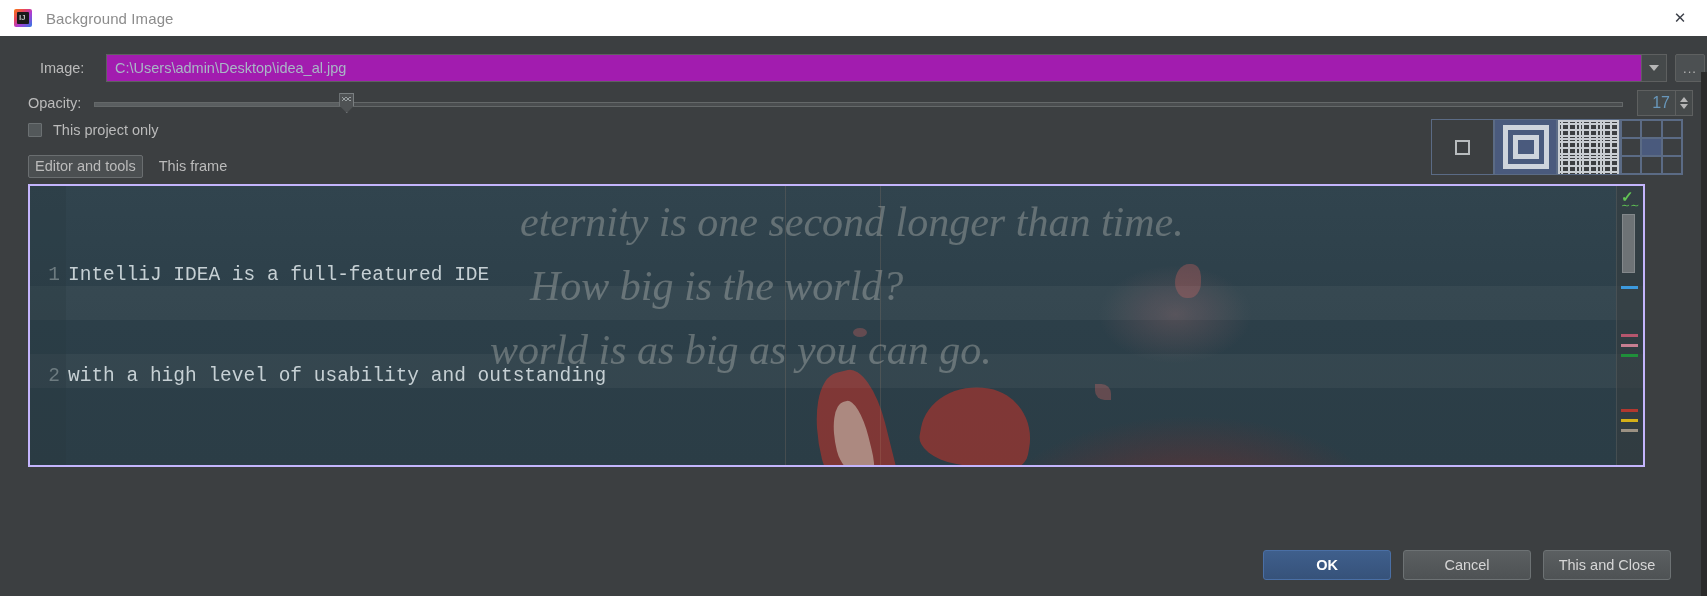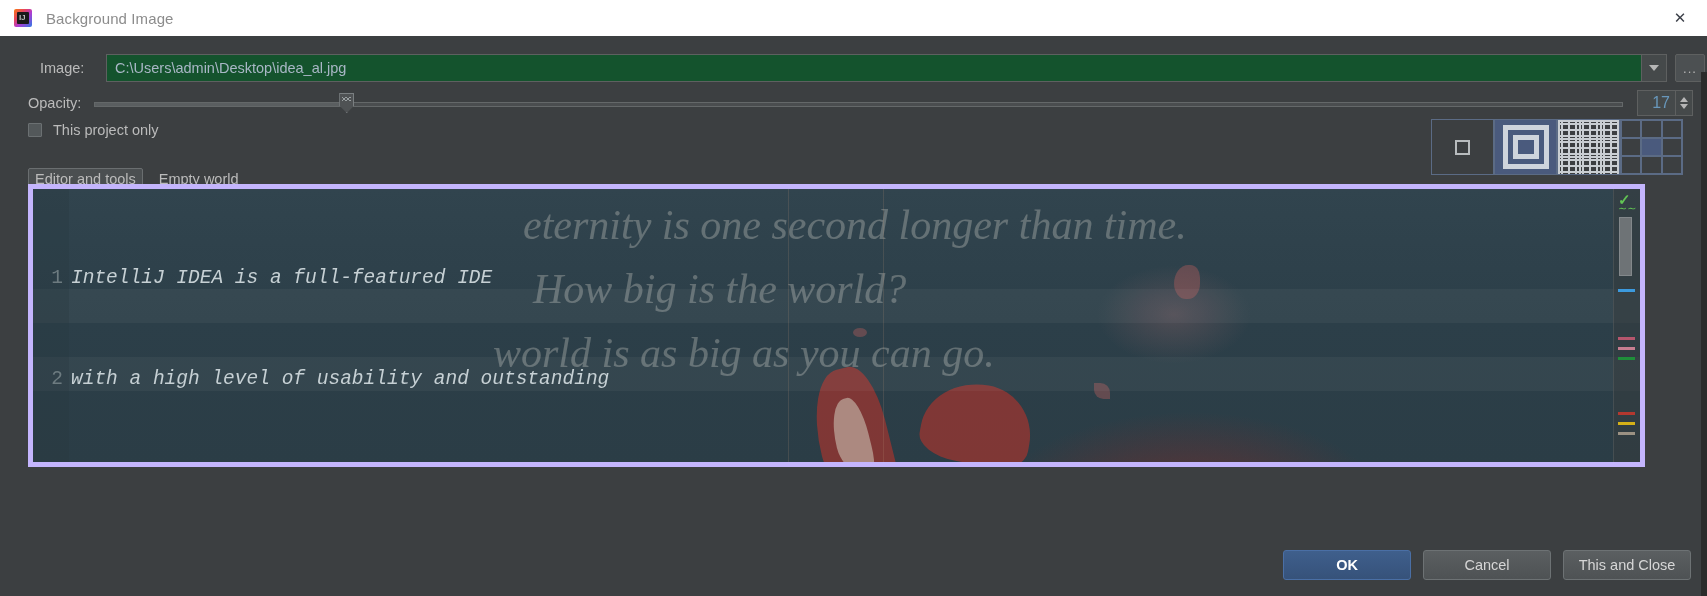--- a/index.html
+++ b/index.html
@@ -95,21 +95,21 @@
   }
   .lbl {
     color: #bbbbbb;
     font-size: 14.5px;
   }
   .lbl-image { width: 66px; margin-left: 28px; }
   .lbl-opacity { width: 66px; margin-left: 28px; }
   .path-field {
     flex: 1 1 auto;
     height: 28px;
-    background: #14532d;
+    background: #a21caf;
     border: 1px solid #5e6060;
     color: #a9b7c6;
     font-size: 14.5px;
     display: flex;
     align-items: center;
     padding-left: 8px;
     box-sizing: border-box;
     border-right: none;
   }
   .path-dropdown {
@@ -246,21 +246,21 @@
   }
   .cbox-label {
     margin-left: 11px;
     color: #bbbbbb;
     font-size: 14.5px;
   }
 
   
   .row-tabs {
     position: absolute;
-    left: 28px; top: 132px;
+    left: 28px; top: 119px;
     display: flex;
     align-items: flex-end;
   }
   .tab {
     color: #bbbbbb;
     font-size: 14.5px;
     padding: 3px 7px 4px 7px;
   }
   .tab.selected {
     background: #4b4f51;
@@ -331,21 +331,21 @@
   .fb-cell.on { background: #4a5a7d; }
 
   
   .preview {
     position: absolute;
     left: 28px;
     top: 148px;
     width: 1617px;
     height: 283px;
     background: #2e4049;
-    border: 5px solid #c4b5fd;
+    border: 2px solid #c4b5fd;
     box-sizing: border-box;
     overflow: hidden;
   }
   
   .bg-art {
     position: absolute;
     left: 0; top: 0;
     width: 100%; height: 100%;
     background:
       radial-gradient(ellipse 320px 160px at 72% 118%, rgba(150,40,35,.55) 0%, rgba(150,40,35,0) 62%),
@@ -429,21 +429,21 @@
     display: block;
     height: 33.5px;
   }
   .code .num {
     display: inline-block;
     width: 30px;
     text-align: right;
     color: #6d7b80;
     margin-right: 8px;
   }
-  .code .txt { color: #c6d0d4; font-style: italic; }
+  .code .txt { color: #c6d0d4; }
 
   
   .iguide {
     position: absolute;
     top: 0; bottom: 0;
     width: 1px;
     background: rgba(190,150,120,.18);
   }
 
   
@@ -485,21 +485,21 @@
 
   
   .footer {
     position: absolute;
     left: 0;
     bottom: 16px;
     width: 100%;
     display: flex;
     justify-content: flex-end;
     align-items: flex-start;
-    padding-right: 16px;
+    padding-right: 36px;
     box-sizing: border-box;
   }
   .btn {
     height: 30px;
     min-width: 128px;
     margin-left: 12px;
     border-radius: 3px;
     display: flex;
     align-items: center;
     justify-content: center;
@@ -577,21 +577,21 @@
       </div>
     </div>
 
     <div class="row-check">
       <div class="cbox"></div>
       <div class="cbox-label">This project only</div>
     </div>
 
     <div class="row-tabs">
       <div class="tab selected">Editor and tools</div>
-      <div class="tab plain">Empty world</div>
+      <div class="tab plain">This frame</div>
     </div>
 
     <div class="fillbar">
       <div class="fill-btn">
         <div class="fb-center-box"></div>
       </div>
       <div class="fill-btn selected">
         <div class="fb-scale"></div>
       </div>
       <div class="fill-btn">

